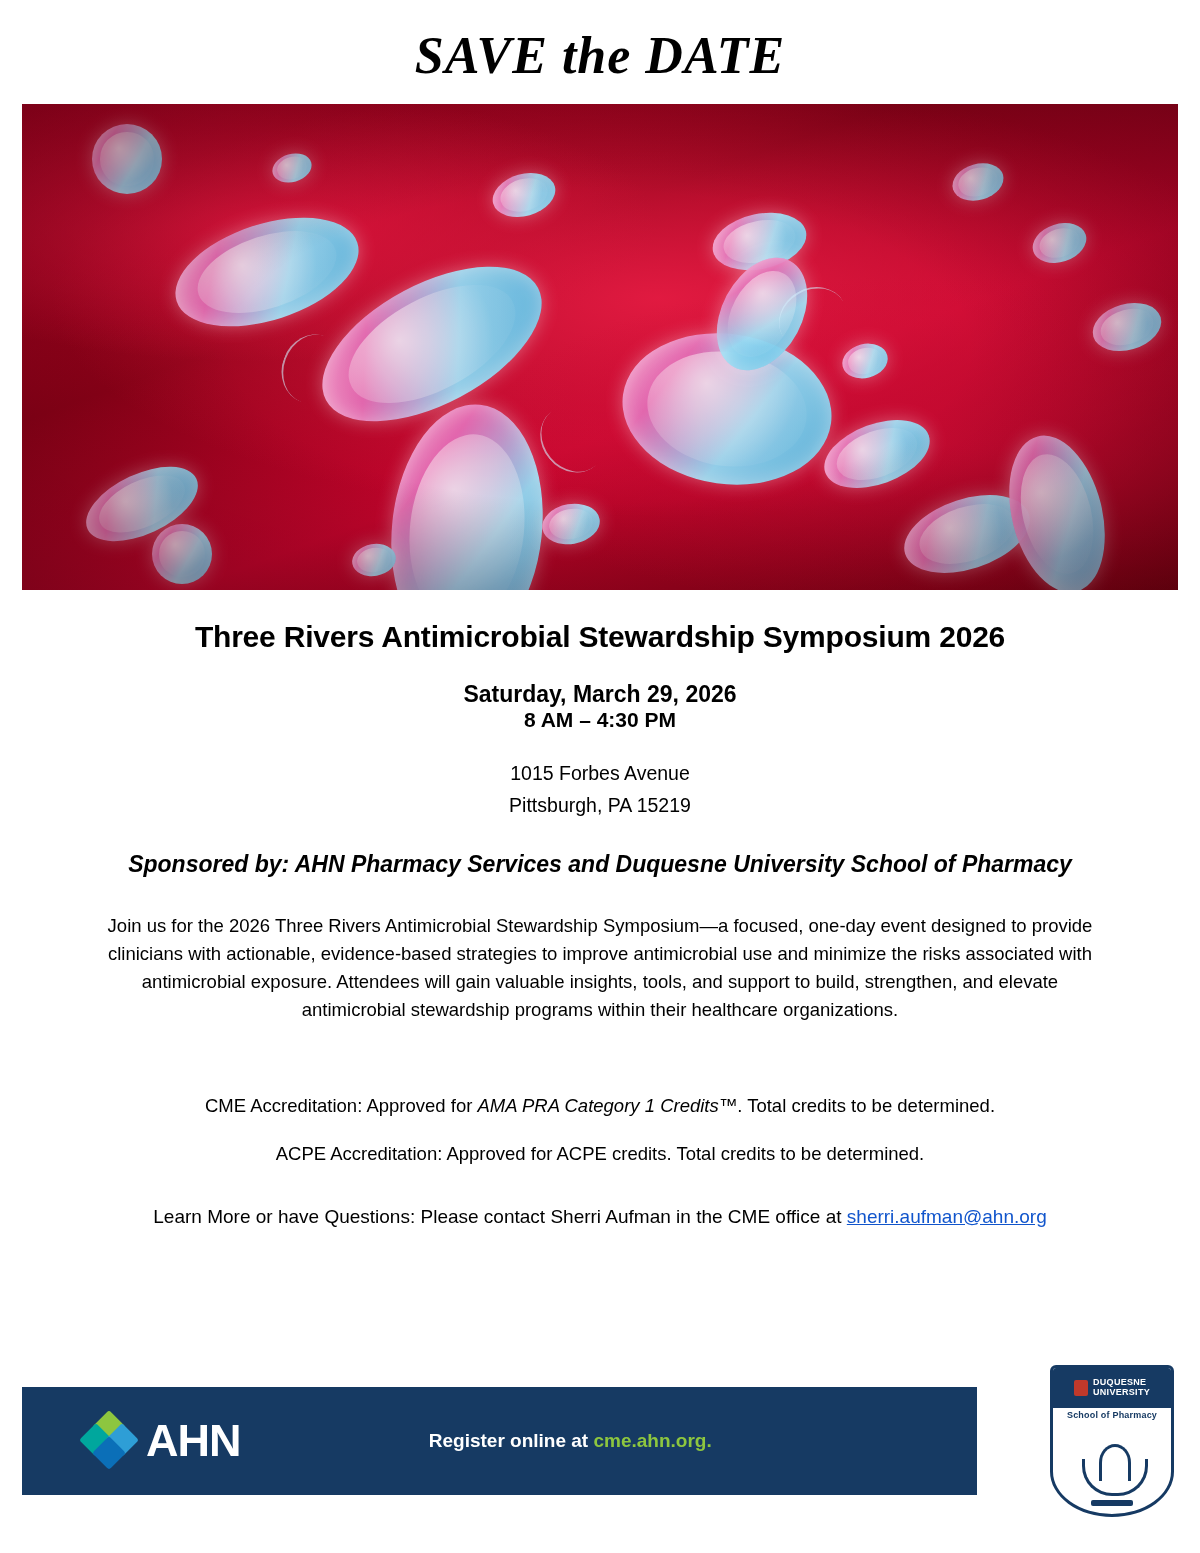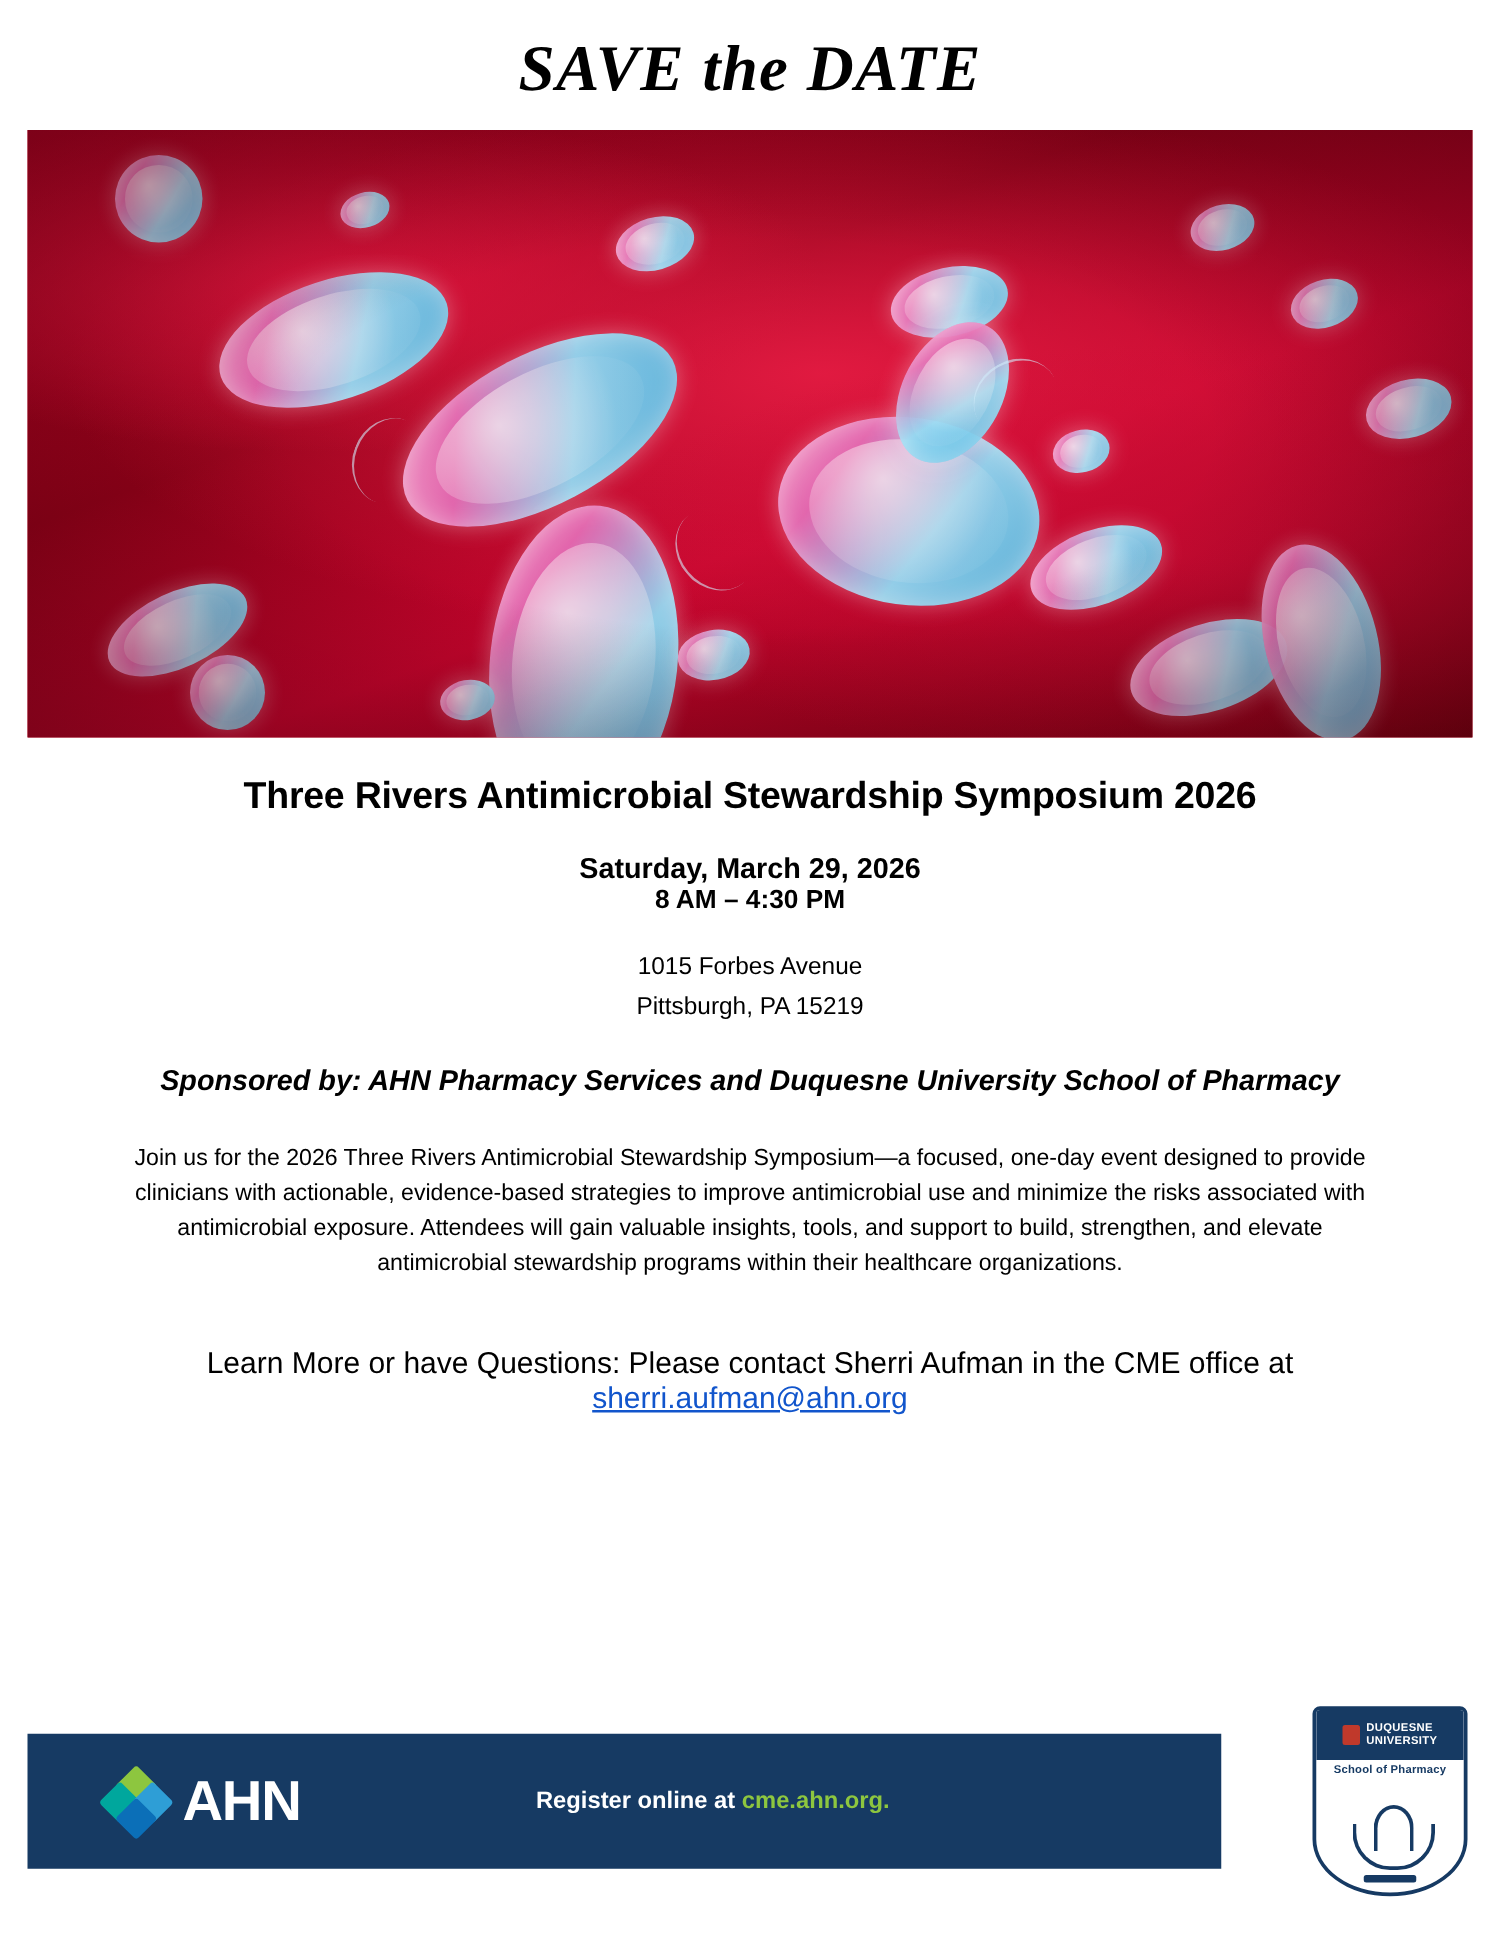--- a/index.html
+++ b/index.html
@@ -124,22 +124,22 @@
     font-size: 18.5px;
     margin-top: 0;
   }
   .accred + .accred {
     margin-top: 26px;
   }
   .accred em {
     font-style: italic;
   }
   .learn-more {
-    font-size: 24px;
-    margin-top: 52px;
+    font-size: 19px;
+    margin-top: 41px;
   }
   .learn-more a {
     color: #1155cc;
     text-decoration: underline;
   }
 
   
   .footer {
     position: absolute;
     left: 22px;
@@ -152,21 +152,21 @@
     left: 0;
     top: 0;
     width: 955px;
     height: 108px;
     background: #163a63;
     display: flex;
     align-items: center;
   }
   .ahn-logo {
     display: flex;
-    align-items: flex-end;
+    align-items: flex-start;
     margin-left: 62px;
   }
   .ahn-mark {
     width: 50px;
     height: 50px;
     position: relative;
     margin-right: 12px;
   }
   .ahn-mark span {
     position: absolute;
@@ -319,20 +319,24 @@
 
     <div class="venue">
       <div>1015 Forbes Avenue</div>
       <div>Pittsburgh, PA  15219</div>
     </div>
 
     <div class="sponsored">Sponsored by:  AHN Pharmacy Services and Duquesne University School of Pharmacy</div>
 
     <div class="blurb">Join us for the 2026 Three Rivers Antimicrobial Stewardship Symposium—a focused, one-day event designed to provide clinicians with actionable, evidence-based strategies to improve antimicrobial use and minimize the risks associated with antimicrobial exposure. Attendees will gain valuable insights, tools, and support to build, strengthen, and elevate antimicrobial stewardship programs within their healthcare organizations.</div>
 
+    <div class="accred-block">
+      <div class="accred"><span>CME Accreditation:  Approved for </span><em>AMA PRA Category 1 Credits™</em><span>.  Total credits to be determined.</span></div>
+      <div class="accred">ACPE Accreditation:  Approved for ACPE credits.  Total credits to be determined.</div>
+    </div>
 
     <div class="learn-more"><span>Learn More or have Questions:  Please contact Sherri Aufman in the CME office at </span><a href="#">sherri.aufman@ahn.org</a></div>
   </div>
 
   <div class="footer">
     <div class="footer-bar">
       <div class="ahn-logo">
         <div class="ahn-mark">
           <span class="d1"></span>
             <span class="d2"></span>

